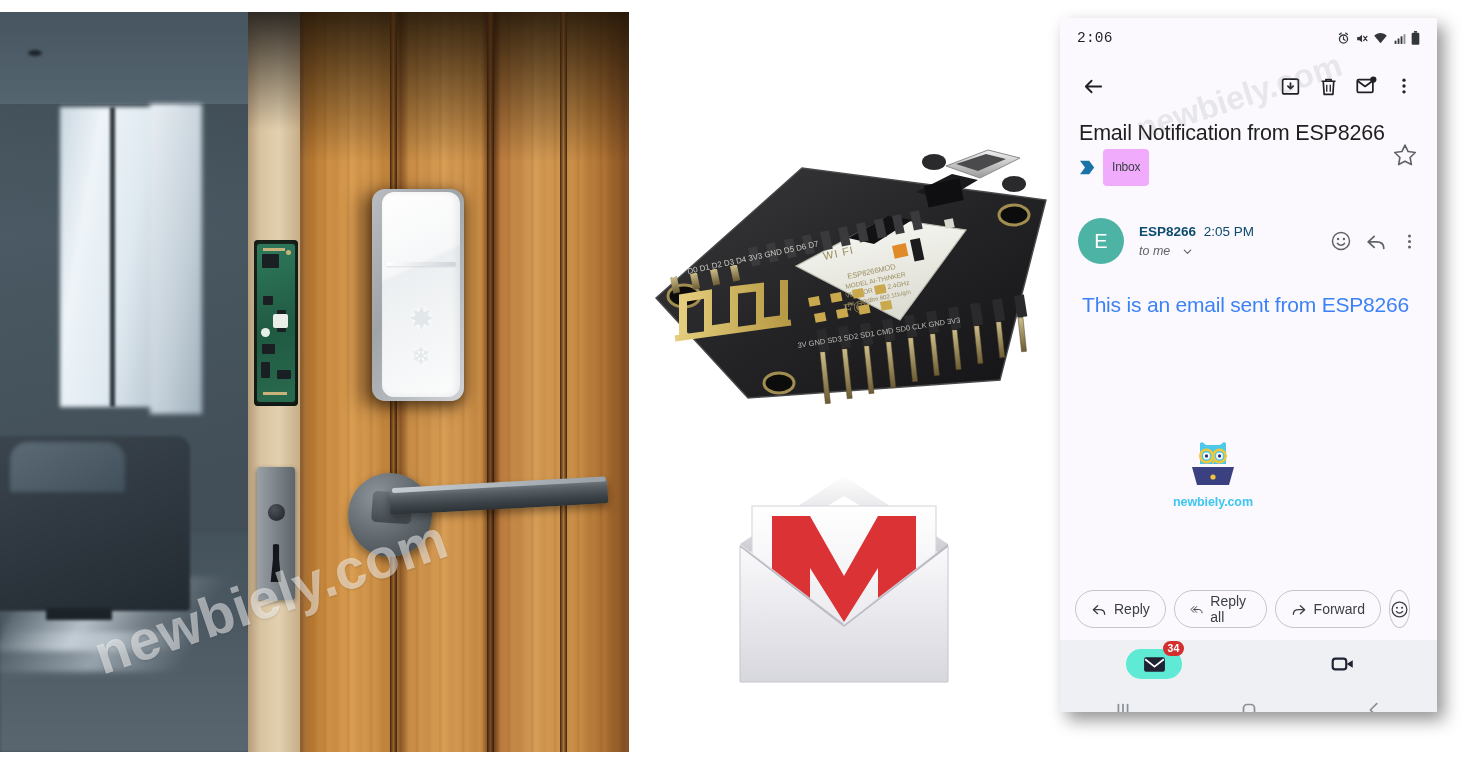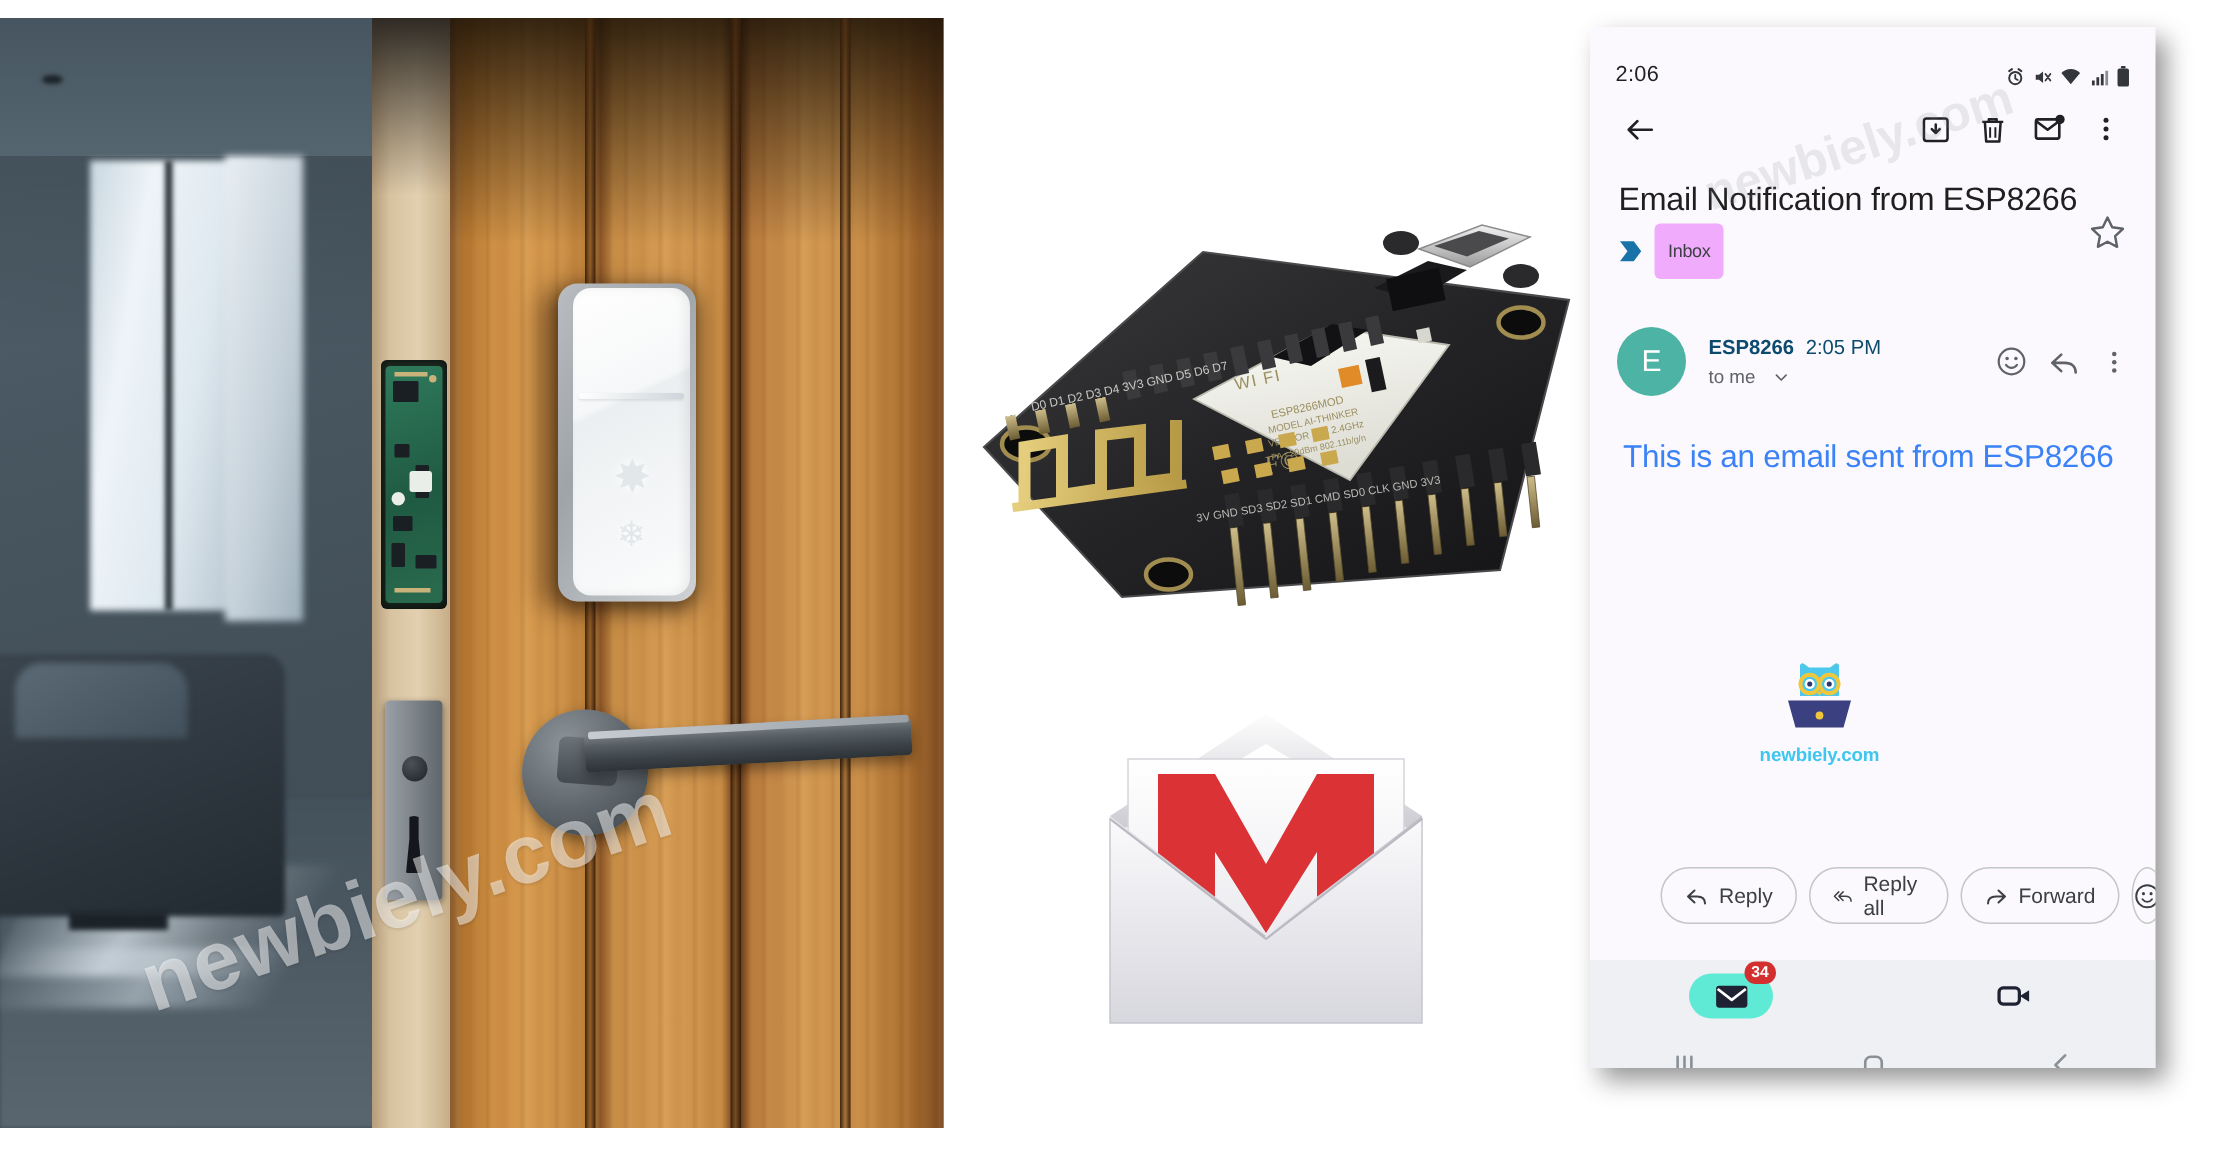--- a/index.html
+++ b/index.html
@@ -121,21 +121,21 @@
 
   
   .board-wrap { position:absolute; left:648px; top:148px; width:406px; height:300px; }
   .gmail-wrap { position:absolute; left:726px; top:472px; width:236px; height:216px; }
 
   
   .phone { position:absolute; left:1060px; top:18px; width:377px; height:694px;
            background:#fbf9fd; overflow:hidden;
            box-shadow:7px 8px 16px rgba(0,0,0,.42); }
   .status-bar { position:absolute; left:0; top:0; width:377px; height:40px;
-           display:flex; align-items:flex-end; justify-content:space-between; padding:0 17px; }
+           display:flex; align-items:center; justify-content:space-between; padding:0 17px;font-family:Liberation Mono, monospace; }
   .status-time { font-size:14.5px; color:#1f2023; letter-spacing:.2px; }
   .status-icons { display:flex; align-items:center; gap:5px; }
 
   .app-bar { position:absolute; left:0; top:40px; width:377px; height:56px;
            display:flex; align-items:center; padding:0 14px; }
   .app-bar-spacer { flex:1; }
   .ab-btn { width:38px; height:38px; display:flex; align-items:center; justify-content:center; }
 
   .subject-row { position:absolute; left:0; top:100px; width:377px; padding:0 19px 0 19px;
            display:flex; align-items:flex-start; }
@@ -148,34 +148,34 @@
   .star-btn { width:26px; height:26px; margin-top:24px; flex:none; }
 
   .sender-row { position:absolute; left:0; top:192px; width:377px; height:62px;
            display:flex; align-items:center; padding:0 18px; }
   .avatar { width:46px; height:46px; border-radius:50%; background:#4cb3a5; color:#fff;
            display:flex; align-items:center; justify-content:center; font-size:20px; flex:none; }
   .sender-info { margin-left:15px; flex:1; }
   .sender-line1 { font-size:13.5px; color:#0c4a6e; }
   .sender-name { font-weight:700; }
   .sender-time { font-weight:400; margin-left:4px; }
-  .sender-line2 { font-size:12.5px; color:#5f6368; margin-top:5px; display:flex; align-items:center; gap:12px; }
+  .sender-line2 { font-size:12.5px; color:#5f6368; margin-top:5px; display:flex; align-items:center; gap:12px;font-style:italic; }
   .sender-actions { display:flex; align-items:center; gap:13px; }
 
   .body-text { position:absolute; left:0; top:272px; width:446px; padding:0 22px;
            font-size:21px; line-height:30.5px; color:#3b82f6; letter-spacing:-.2px; }
 
   .logos { position:absolute; left:0; top:415px; width:377px; height:90px;
            display:flex; align-items:center; }
   .logo-newbiely { position:absolute; left:105px; top:8px; width:96px; text-align:center; }
   .nb-text { font-size:12.5px; font-weight:700; color:#3ec6f0; margin-top:2px; letter-spacing:-.1px; }
   .logo-diyables { position:absolute; left:235px; top:16px; }
 
   .reply-bar { position:absolute; left:0; top:560px; width:330px; height:62px;
-           display:flex; align-items:flex-start; gap:8px; padding:0 15px;margin-left:32px; }
+           display:flex; align-items:center; gap:8px; padding:0 15px; }
   .rbtn { height:38px; border:1px solid #c4c7c5; border-radius:19px;
            display:flex; align-items:center; gap:7px; padding:0 15px;
            font-size:14px; color:#3c4043; background:transparent; }
   .rbtn-round { width:38px; height:38px; border:1px solid #c4c7c5; border-radius:50%;
            display:flex; align-items:center; justify-content:center; padding:0; }
 
   .nav-tabs { position:absolute; left:0; top:622px; width:377px; height:48px;
            background:#eef0f4; display:flex; align-items:center; }
   .nav-tab { flex:1; display:flex; align-items:center; justify-content:center; position:relative; }
   .tab-pill { width:56px; height:30px; border-radius:15px; background:#5eead4;

